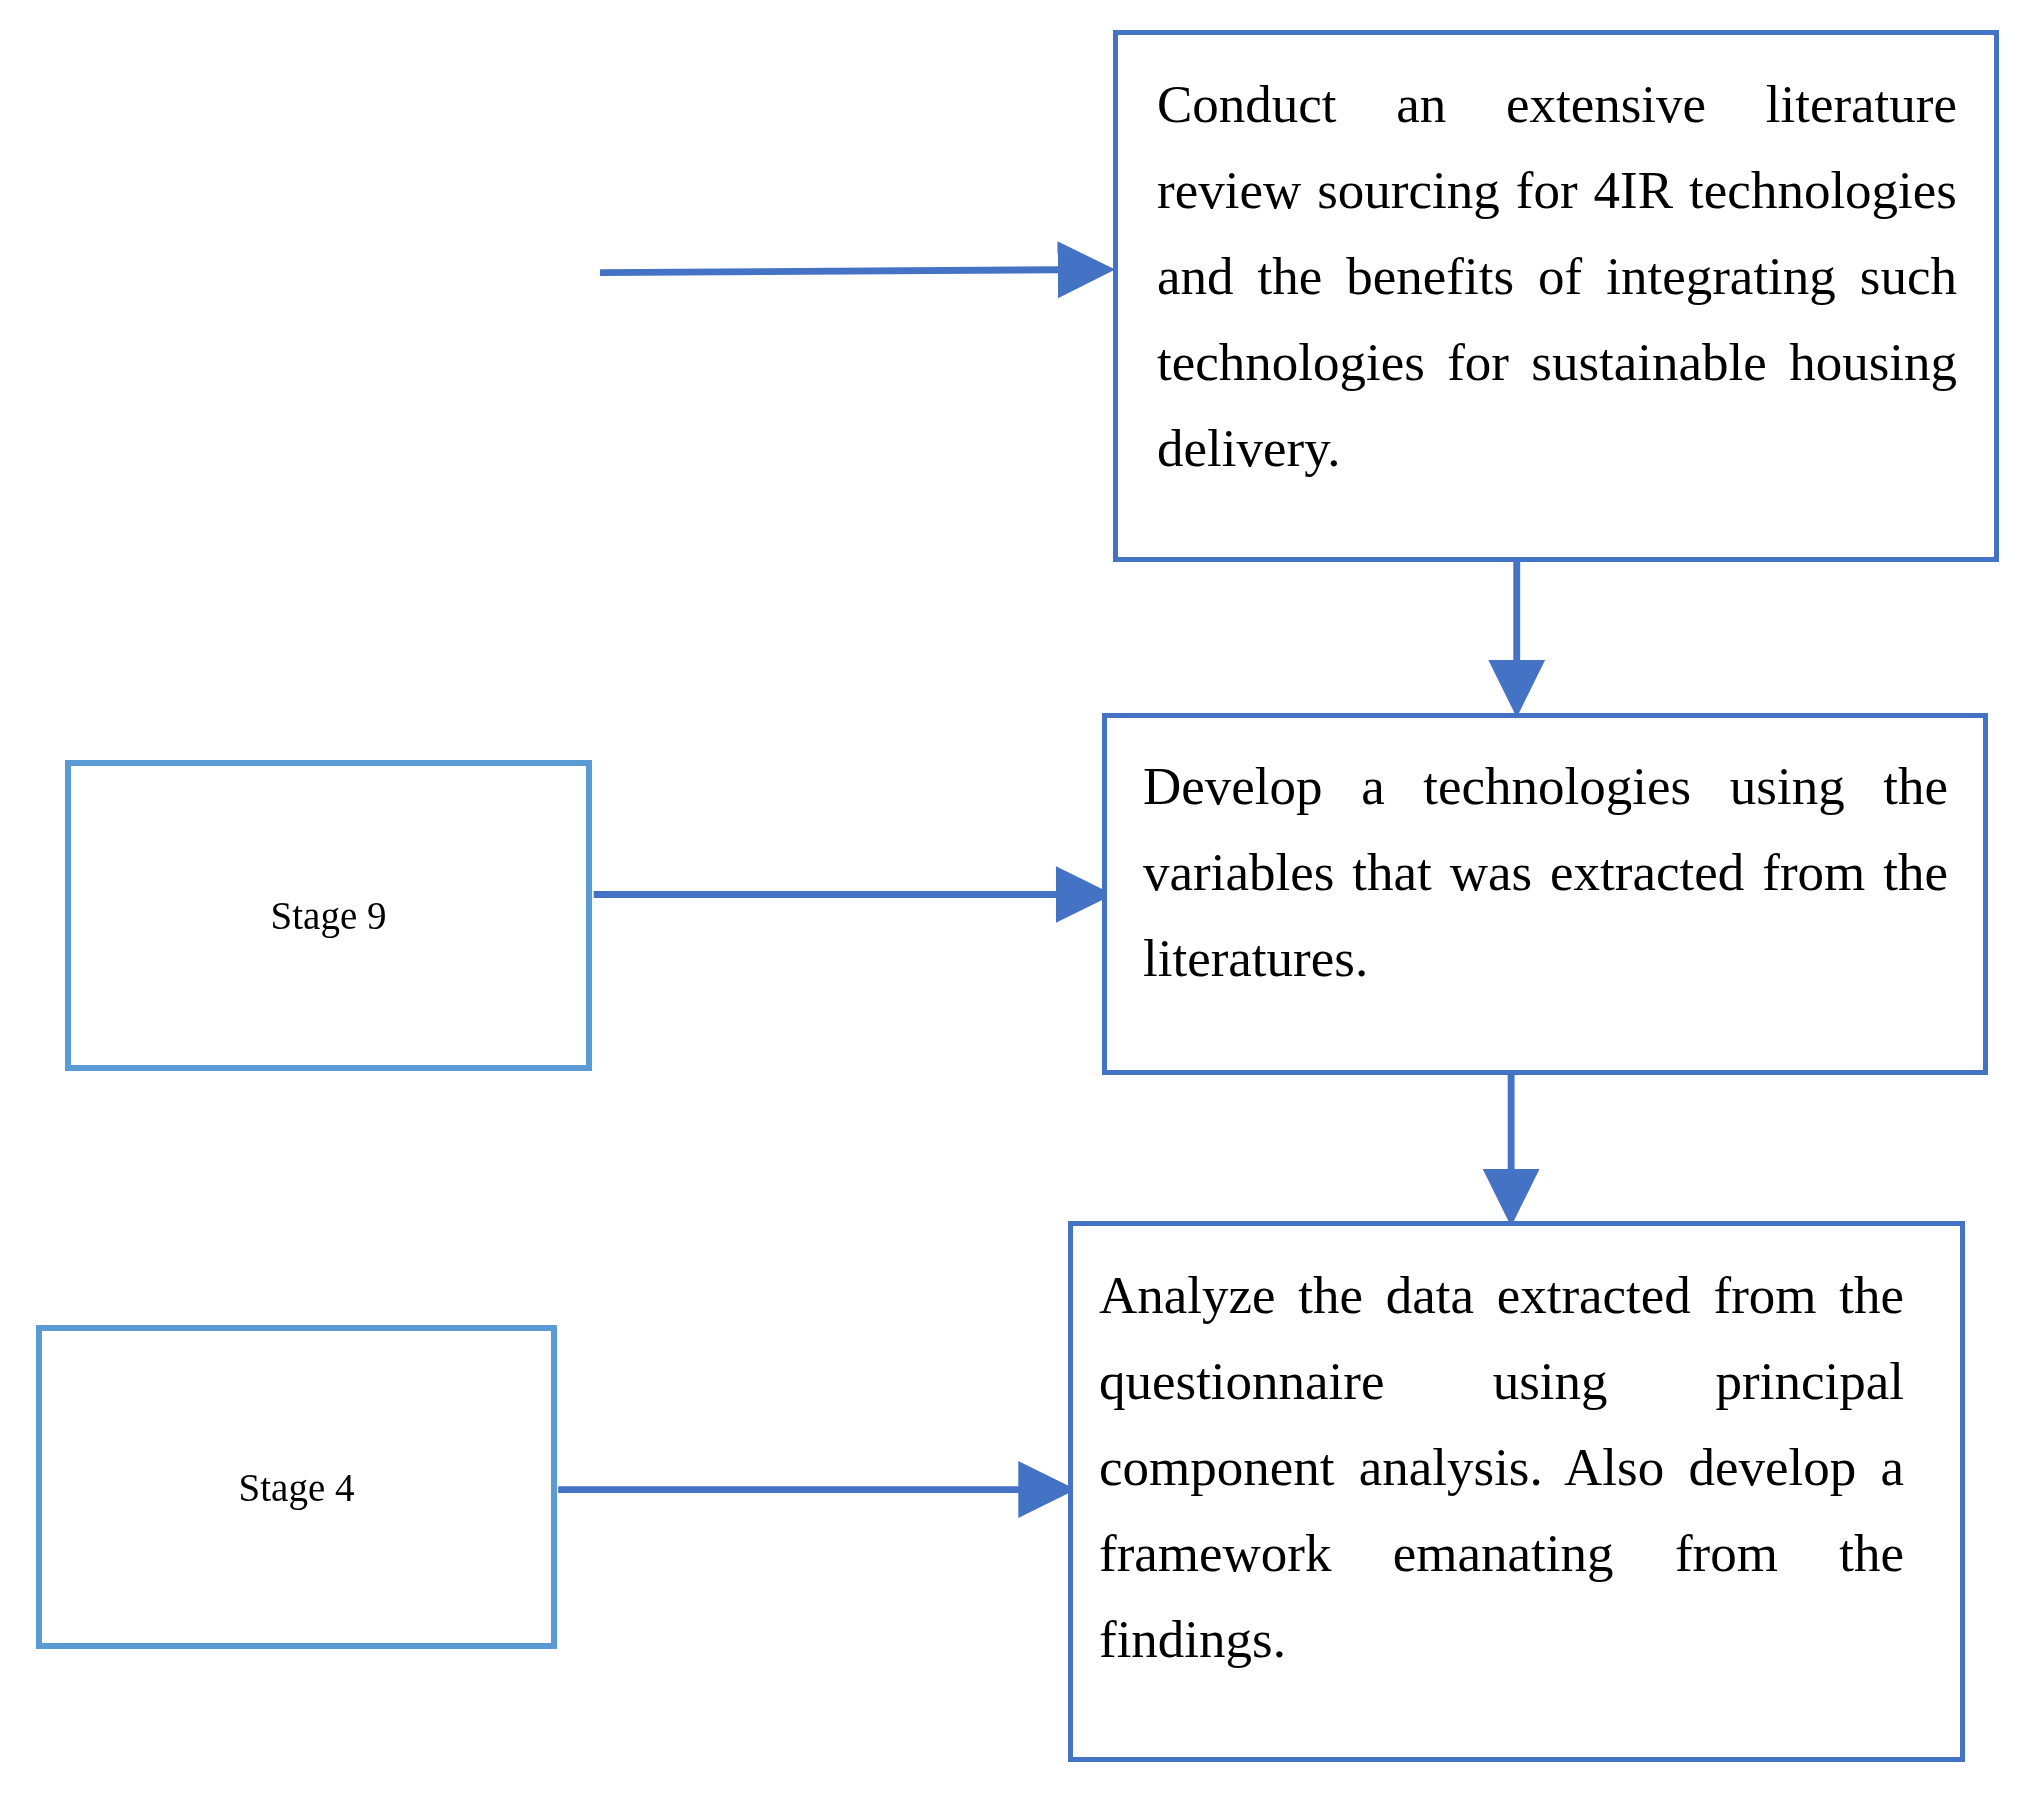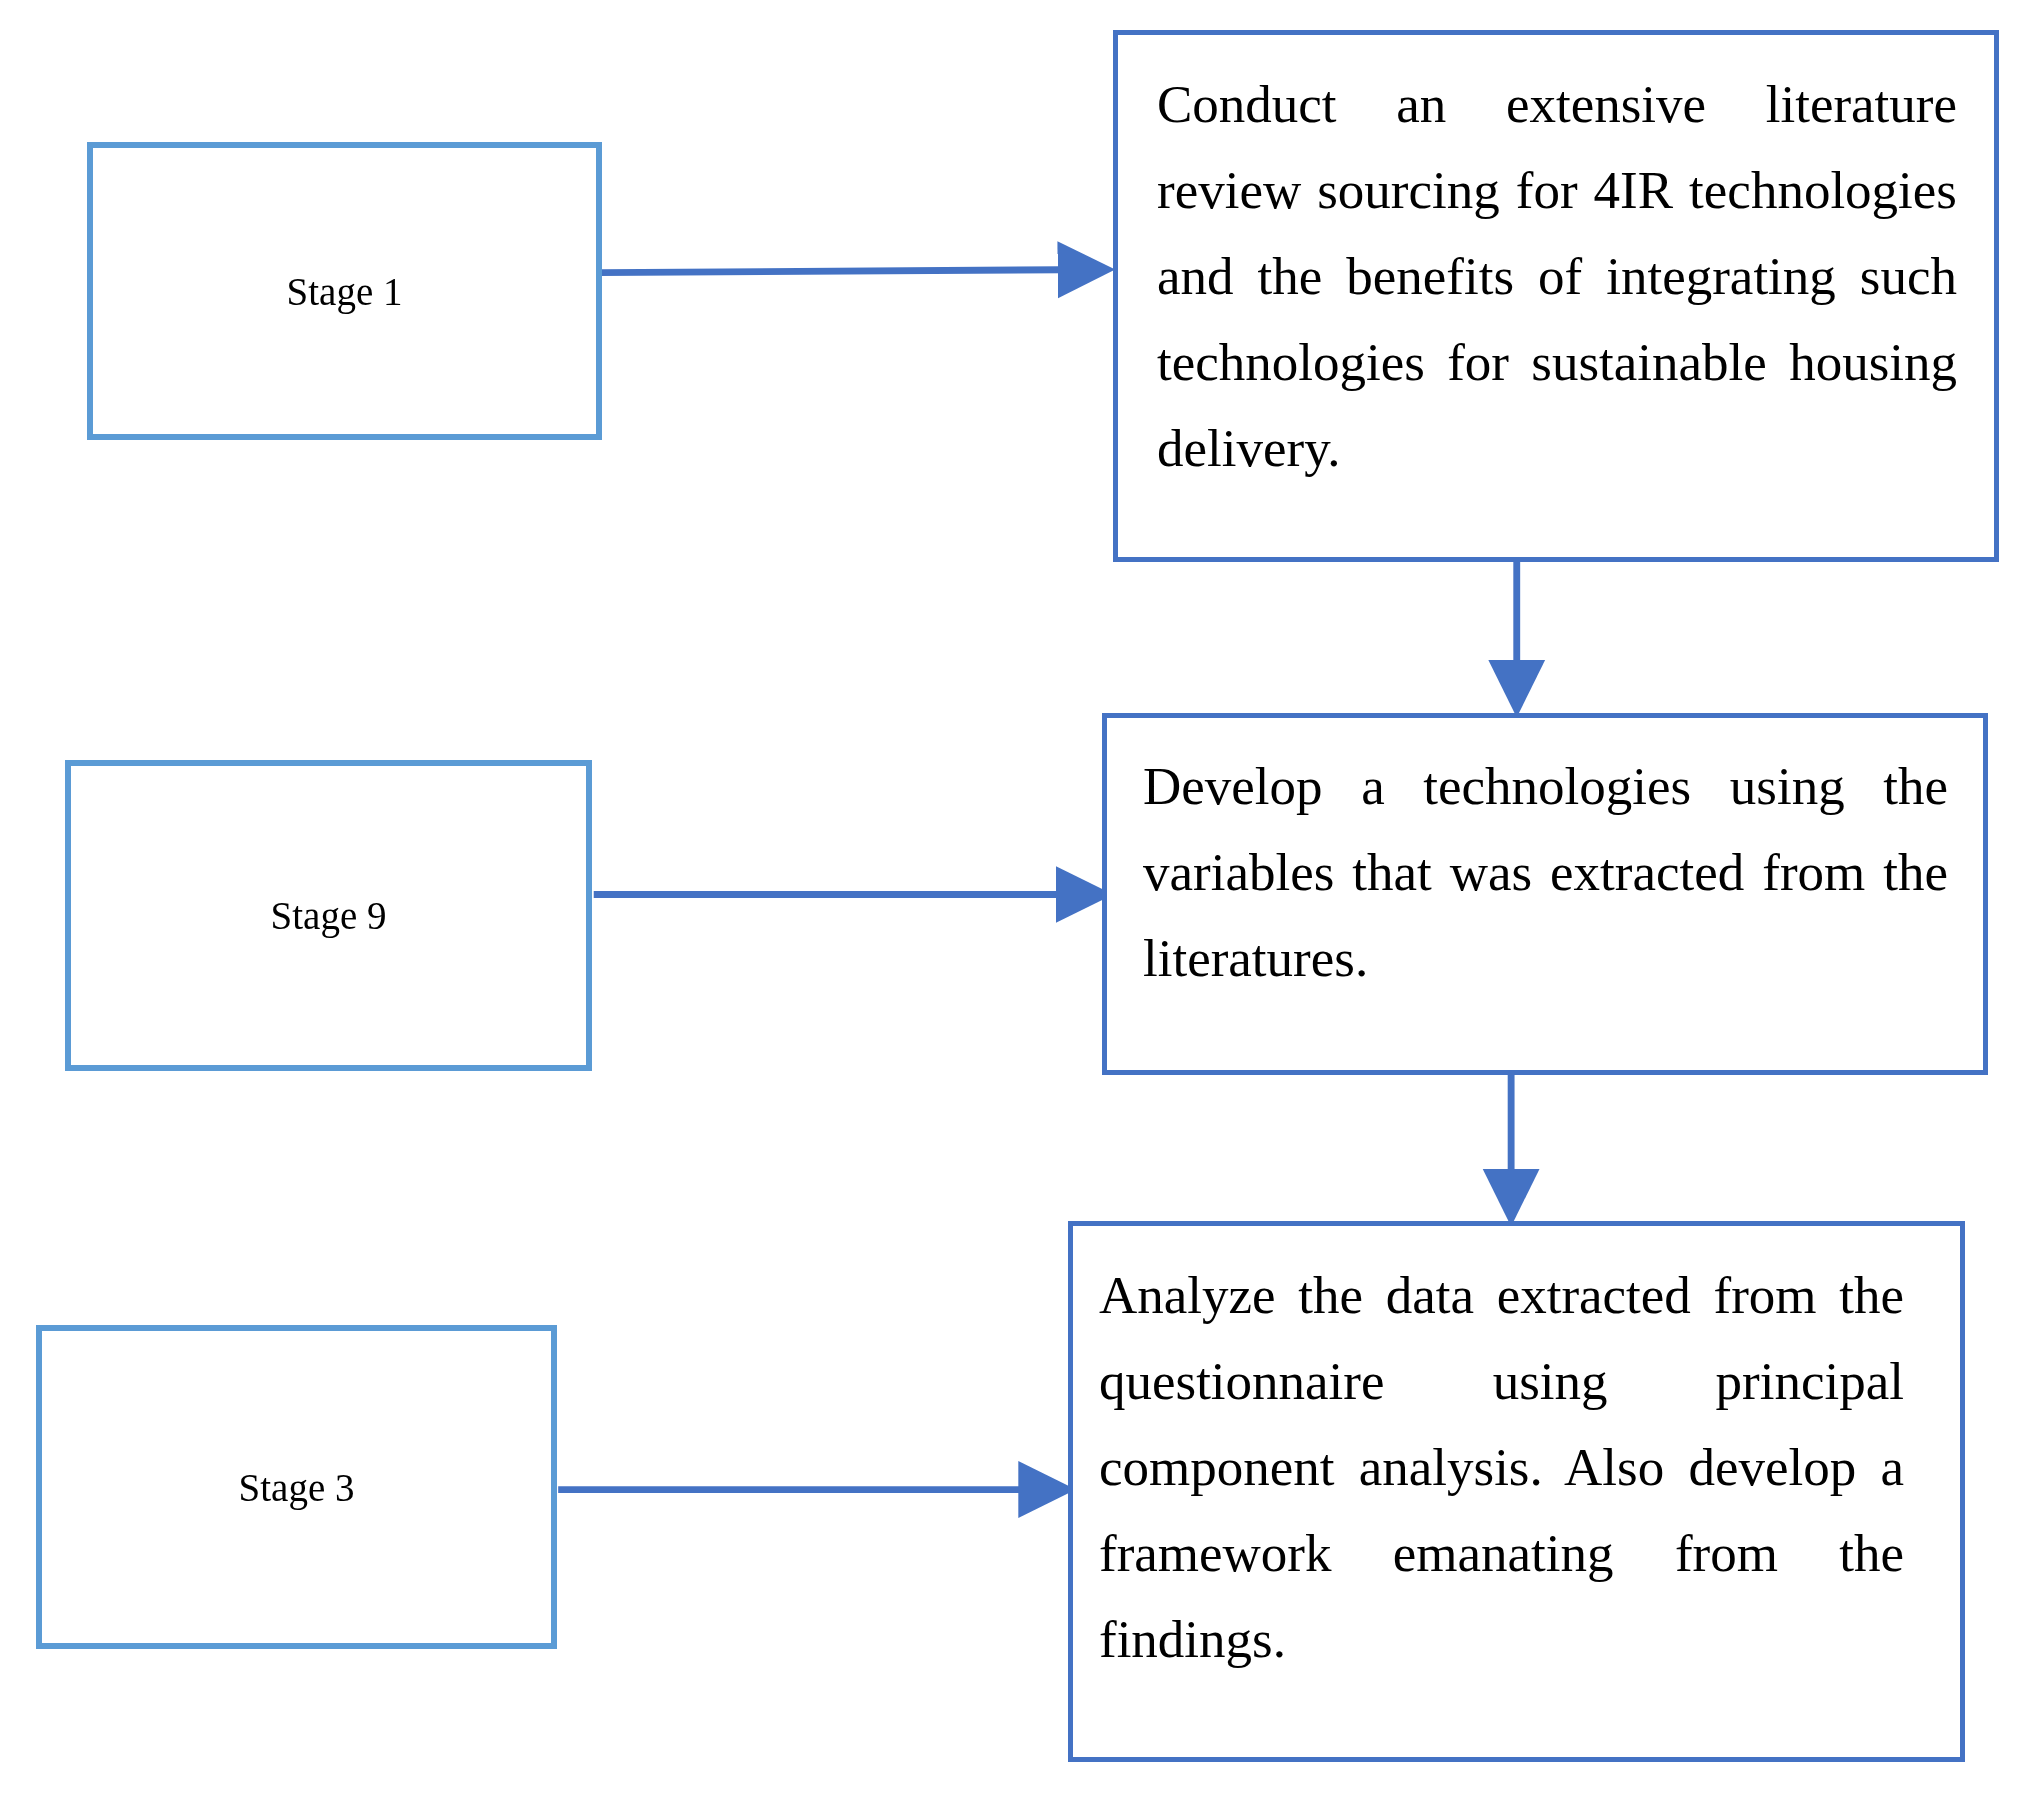--- a/index.html
+++ b/index.html
@@ -77,30 +77,27 @@
 
     <line x1="2432" y1="898" x2="2432" y2="1137" stroke="#4472C4" stroke-width="11" marker-end="url(#ah-down)"></line>
 
     <line x1="952" y1="1434" x2="1772" y2="1434" stroke="#4472C4" stroke-width="11" marker-end="url(#ah-right)"></line>
 
     <line x1="2423" y1="1722" x2="2423" y2="1953" stroke="#4472C4" stroke-width="11" marker-end="url(#ah-down)"></line>
 
     <line x1="895" y1="2388" x2="1712" y2="2388" stroke="#4472C4" stroke-width="11" marker-end="url(#ah-right)"></line>
   </svg>
 
-  <div class="stage-box" style="left:87px; top:142px; width:515px; height:298px; border:6.9px solid #5B9BD5;">
-    <span class="stage-label">Stage 1</span>
-  </div>
 
   <div class="stage-box" style="left:65px; top:760px; width:527px; height:311px; border:6.9px solid #5B9BD5;">
     <span class="stage-label">Stage 9</span>
   </div>
 
   <div class="stage-box" style="left:36px; top:1325px; width:521px; height:324px; border:6.9px solid #5B9BD5;">
-    <span class="stage-label">Stage 3</span>
+    <span class="stage-label">Stage 4</span>
   </div>
 
   <div class="desc-box" style="left:1113px; top:30px; width:886px; height:532px; border:5.6px solid #4472C4;">
     <div class="desc-text" style="left:39px; top:27.4px; width:800px;">Conduct an extensive literature review sourcing for 4IR technologies and the benefits of integrating such technologies for sustainable housing delivery.</div>
   </div>
 
   <div class="desc-box" style="left:1102px; top:713px; width:886px; height:362px; border:5.6px solid #4472C4;">
     <div class="desc-text" style="left:36px; top:26px; width:805px;">Develop a technologies using the variables that was extracted from the literatures.</div>
   </div>
 

